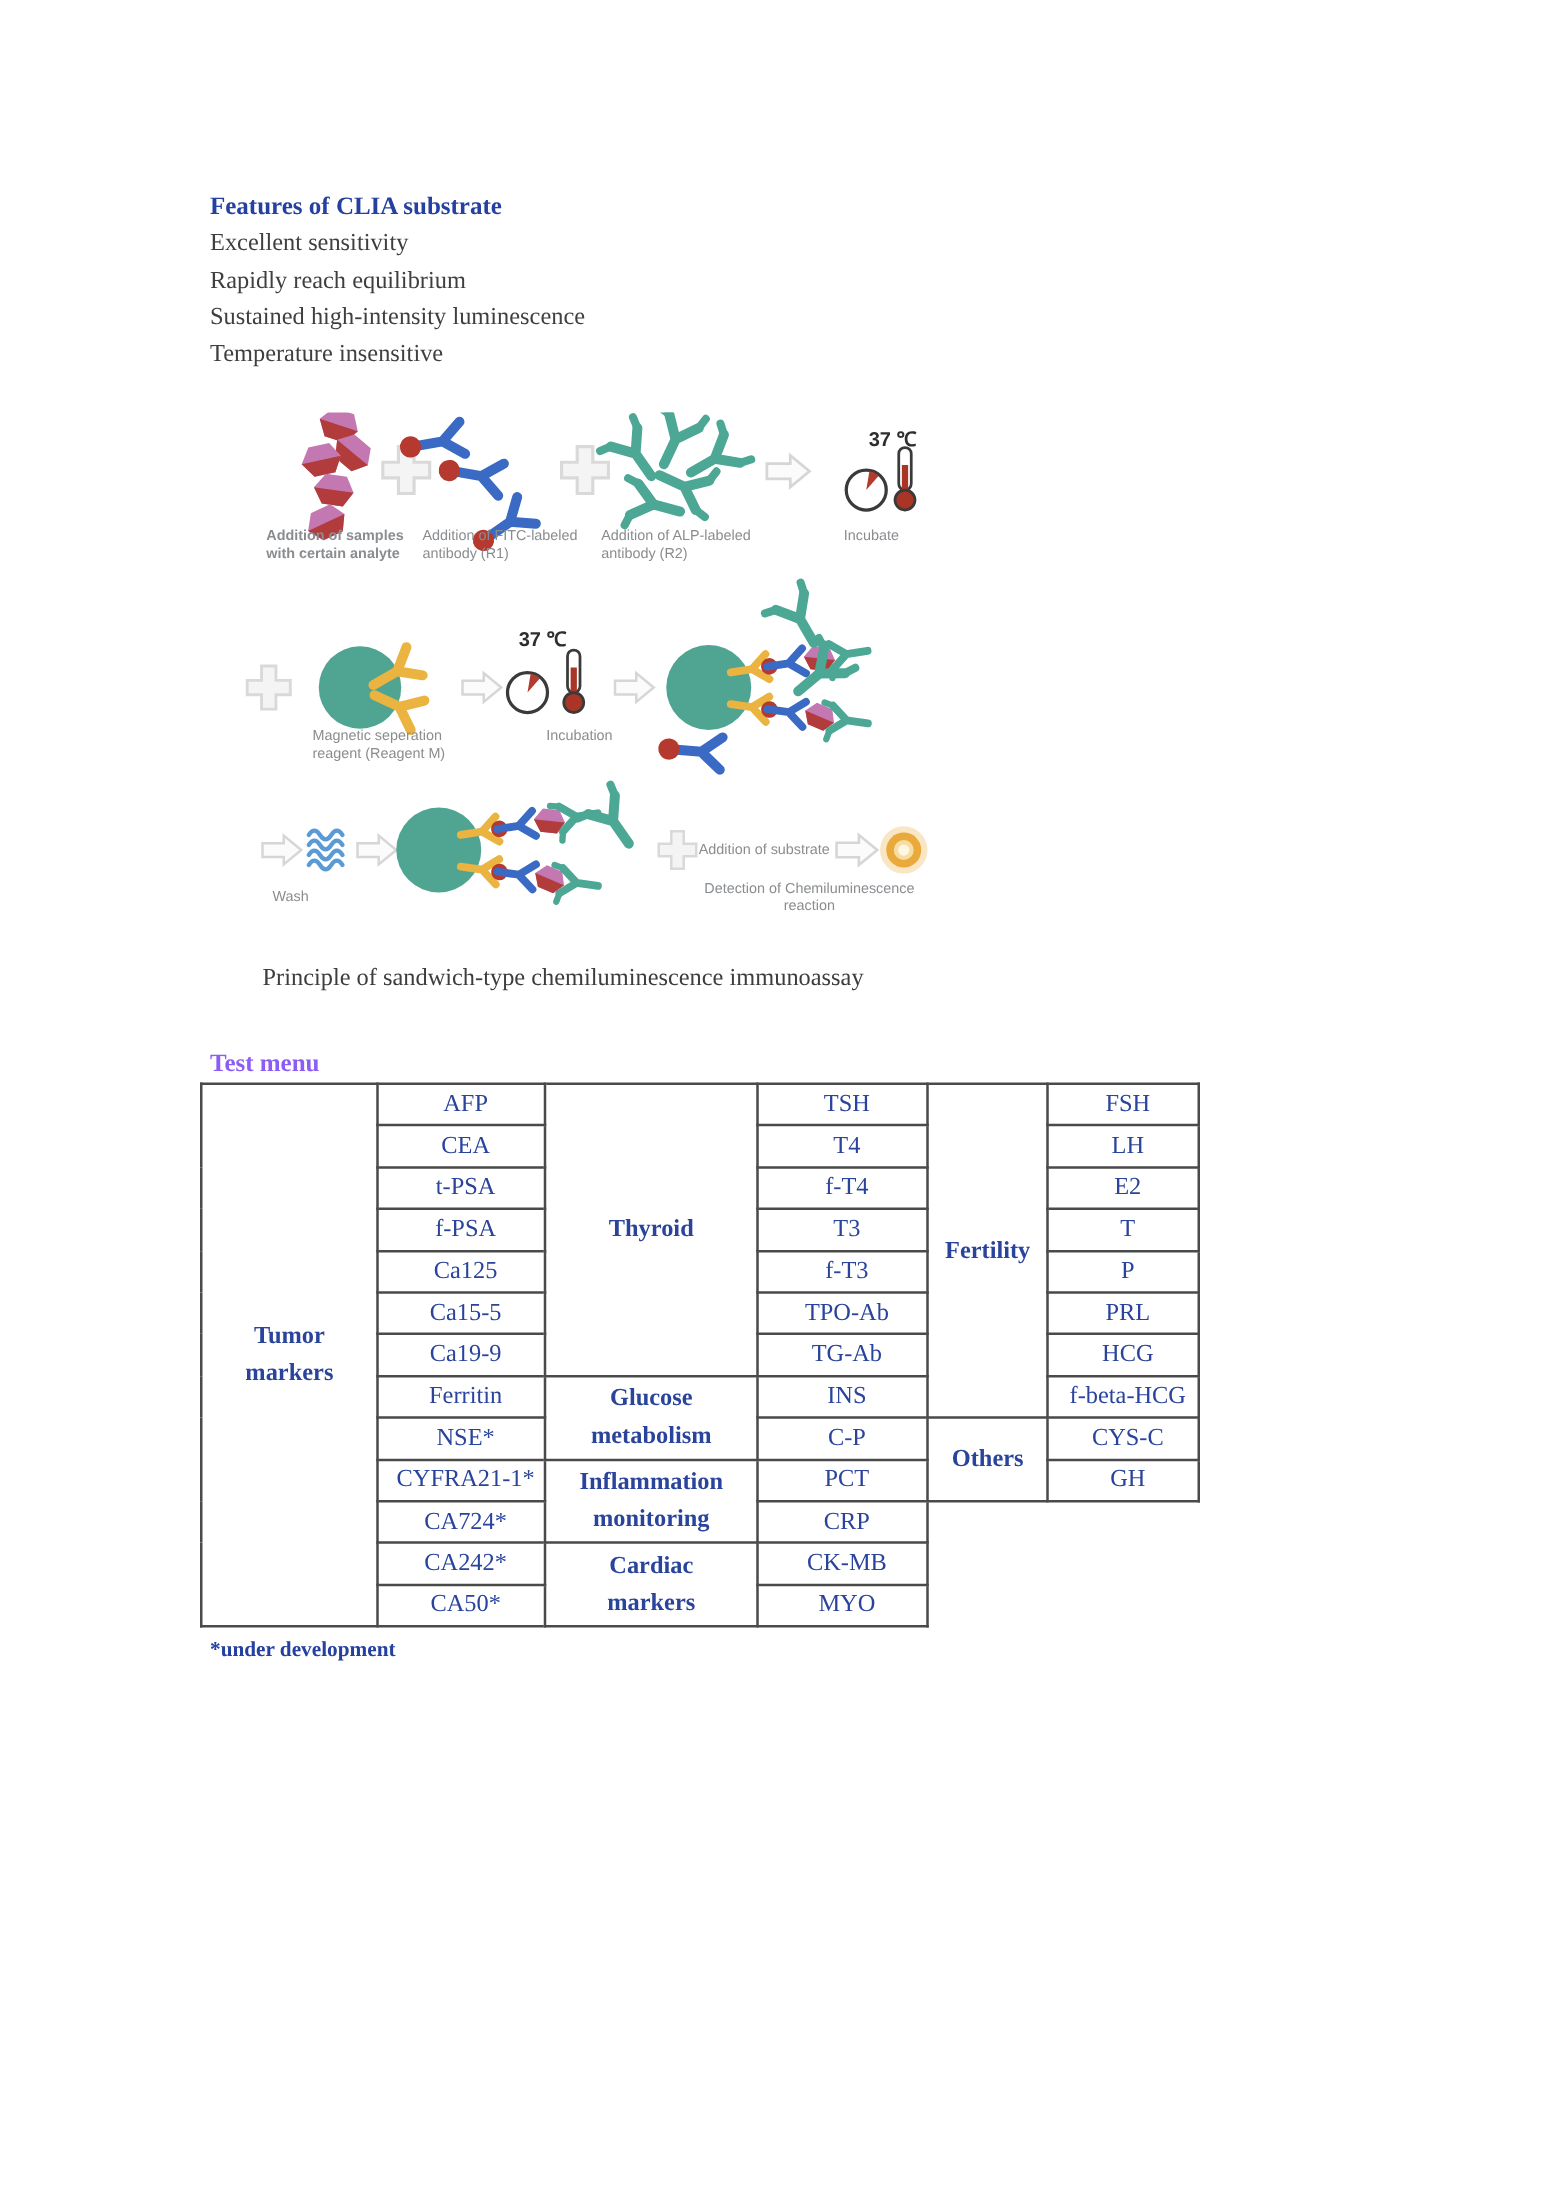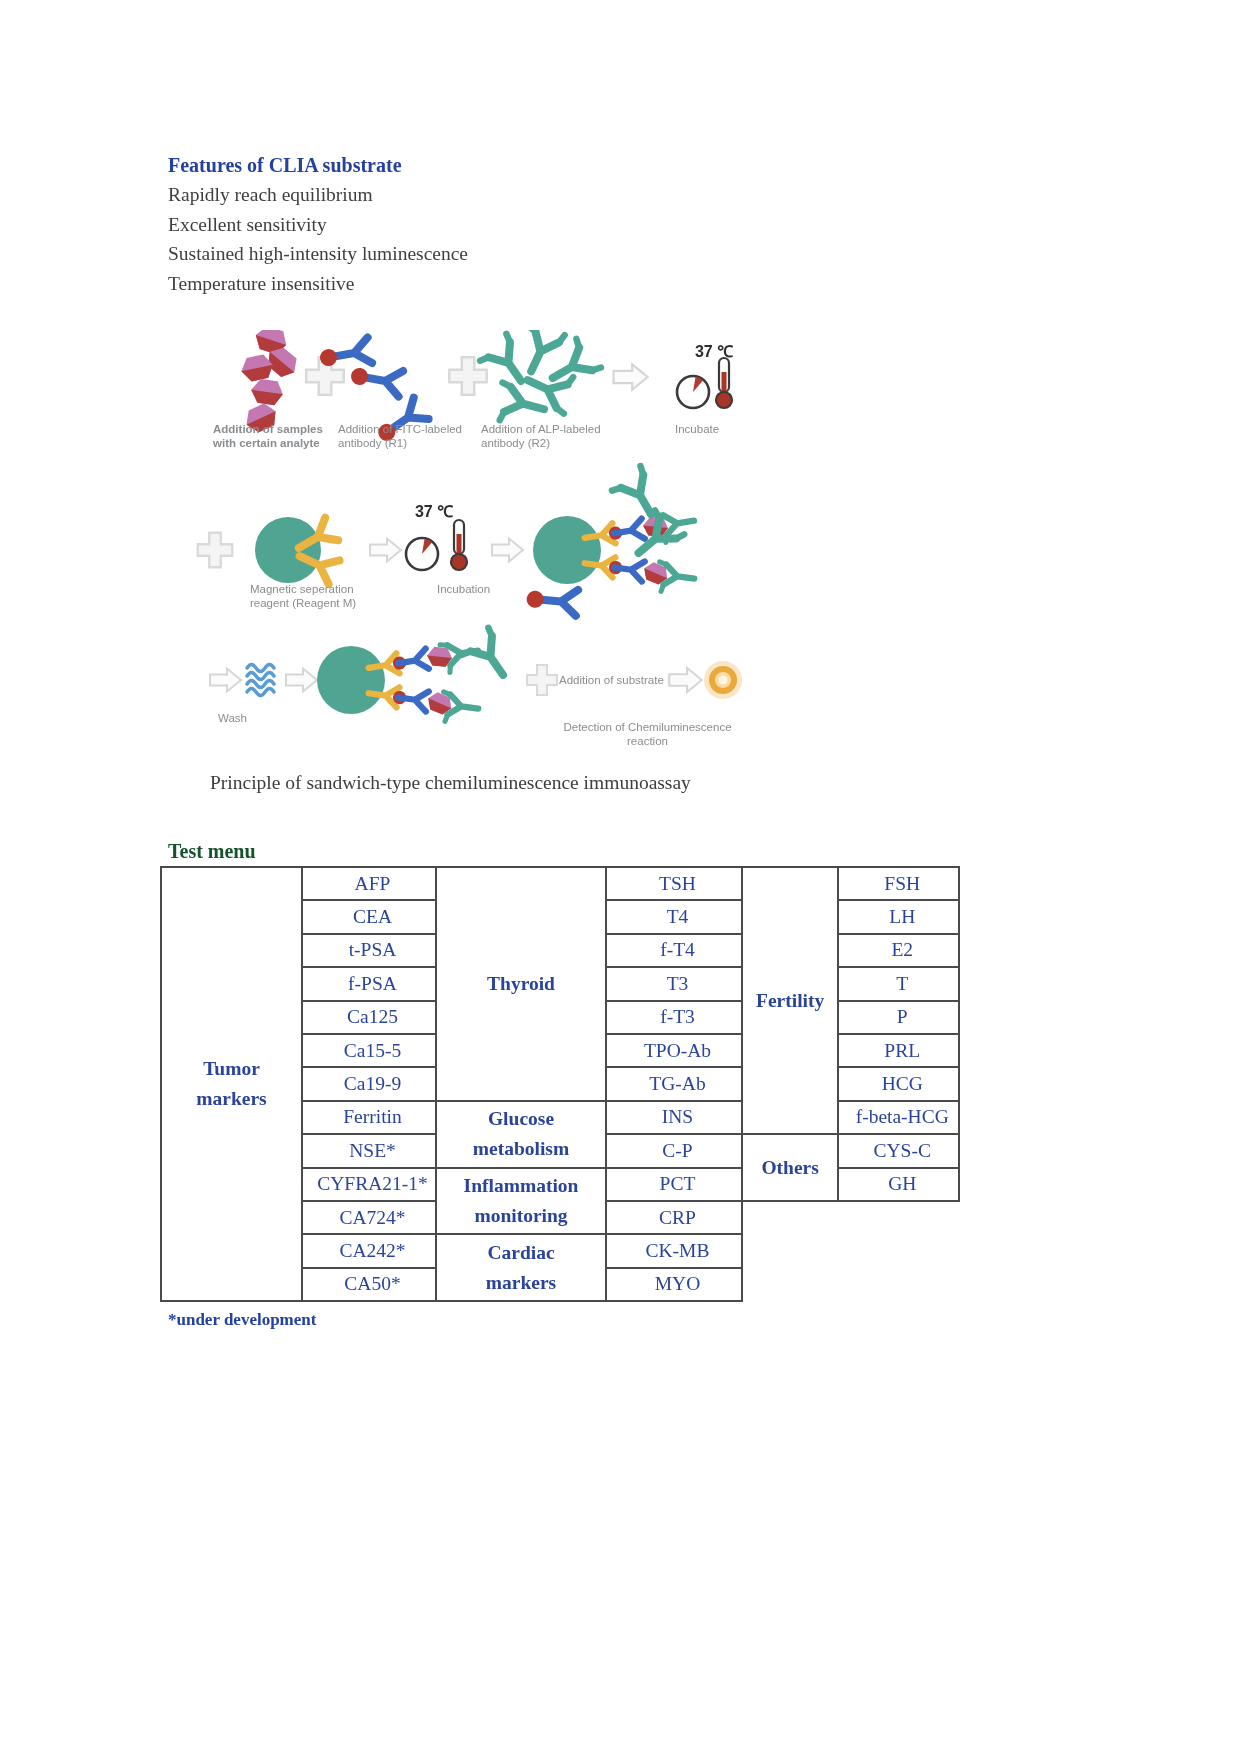--- a/index.html
+++ b/index.html
@@ -5,21 +5,21 @@
   html,body{margin:0;padding:0;background:#ffffff;}
   .page{position:relative;width:1240px;height:1754px;background:#fff;overflow:hidden;
         font-family:"Liberation Serif", serif;padding-left:20px;}
 
   
   .features{position:absolute;left:168px;top:150px;}
   .features .head{font-size:20px;font-weight:bold;color:#2440A0;line-height:30px;}
   .features .line{font-size:19.5px;color:#3f3f3f;line-height:29.5px;}
 
   .caption{position:absolute;left:210px;top:772px;font-size:19.5px;color:#3d3d3d;}
-  .menu-title{position:absolute;left:168px;top:840px;font-size:20px;font-weight:bold;color:#14532d;}
+  .menu-title{position:absolute;left:168px;top:840px;font-size:20px;font-weight:bold;color:#8b5cf6;}
   .footnote{position:absolute;left:168px;top:1310px;font-size:17px;font-weight:bold;color:#2440A0;}
 
   
   .diagram{position:absolute;left:185px;top:330px;width:585px;height:412px;}
   .diagram svg{position:absolute;left:0;top:0;}
   .dlabel{position:absolute;font-family:"Liberation Sans", sans-serif;font-size:11.5px;
           line-height:14px;color:#8a8d90;}
   .temp{position:absolute;font-family:"Liberation Sans", sans-serif;font-size:16px;
         color:#2e2e2e;font-weight:bold;}
 
@@ -30,22 +30,22 @@
   td.test{text-align:center;padding:0 2px 0 9px;vertical-align:middle;}
   td.cat{text-align:center;font-weight:bold;line-height:30px;padding:0 13px;vertical-align:middle;}
 </style>
 </head>
 <body>
 
 <div class="page">
 
   <div class="features">
     <div class="head">Features of CLIA substrate</div>
+    <div class="line">Excellent sensitivity</div>
     <div class="line">Rapidly reach equilibrium</div>
-    <div class="line">Excellent sensitivity</div>
     <div class="line">Sustained high-intensity luminescence</div>
     <div class="line">Temperature insensitive</div>
   </div>
 
   <div class="diagram">
     <svg width="585" height="412" viewBox="0 0 585 412">
       <defs>
         <g id="ab" fill="none" stroke-width="8" stroke-linecap="round">
           <path d="M0,28 L0,6 M0,6 L-13,-10 M0,6 L13,-10"></path>
         </g>
@@ -200,21 +200,21 @@
     <div class="dlabel" style="left:153px;top:92px;width:140px;">Addition of FITC-labeled antibody (R1)</div>
     <div class="dlabel" style="left:296px;top:92px;width:140px;">Addition of ALP-labeled antibody (R2)</div>
     <div class="dlabel" style="left:490px;top:92px;width:80px;">Incubate</div>
 
     <div class="temp" style="left:214px;top:170px;width:70px;text-align:center;">37 ℃</div>
     <div class="dlabel" style="left:65px;top:252px;width:122px;">Magnetic seperation reagent (Reagent M)</div>
     <div class="dlabel" style="left:252px;top:252px;width:110px;">Incubation</div>
 
     <div class="dlabel" style="left:33px;top:381px;width:60px;">Wash</div>
     <div class="dlabel" style="left:374px;top:343px;width:120px;white-space:nowrap;">Addition of substrate</div>
-    <div class="dlabel" style="left:360px;top:390px;width:205px;text-align:center;">Detection of Chemiluminescence reaction</div>
+    <div class="dlabel" style="left:360px;top:374px;width:205px;text-align:center;">Detection of Chemiluminescence reaction</div>
   </div>
 
   <div class="caption">Principle of sandwich-type chemiluminescence immunoassay</div>
 
   <div class="menu-title">Test menu</div>
 
   <table class="tmenu">
     <colgroup>
       <col style="width:141px">
         <col style="width:134px">

